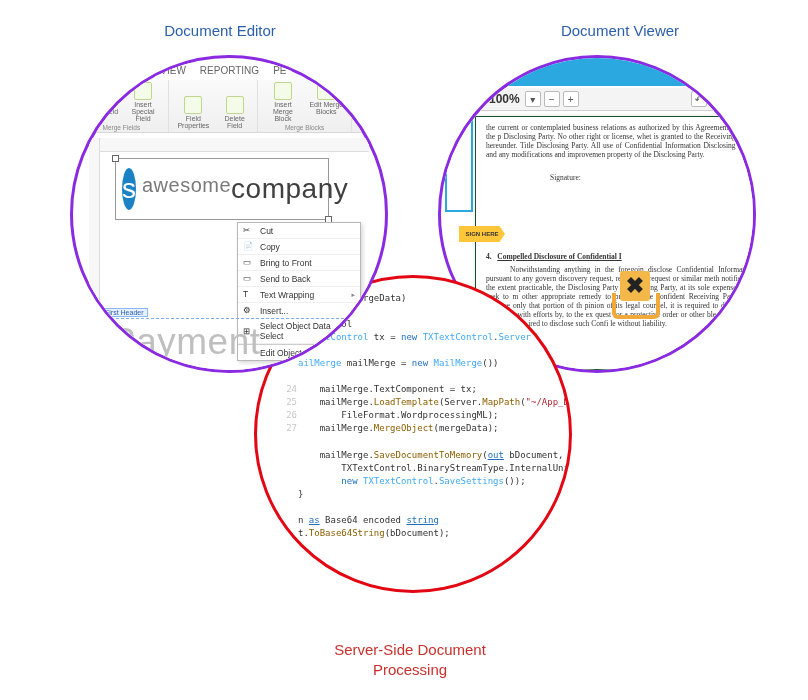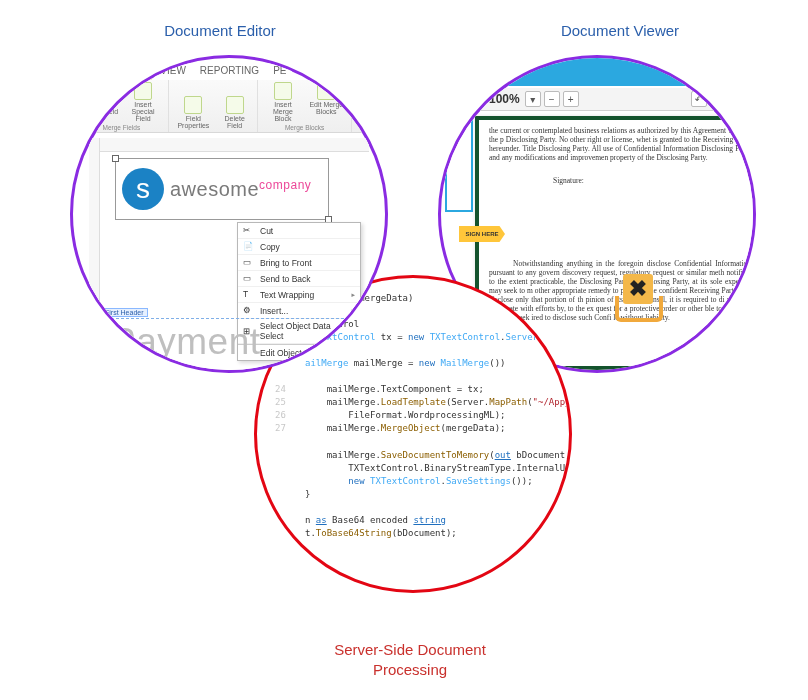--- a/index.html
+++ b/index.html
@@ -42,50 +42,50 @@
 .ruler{position:absolute;top:0;left:10px;right:0;height:13px;background:#F7F7F7;border-bottom:1px solid #DDD;}
 .ruler-v{position:absolute;top:0;left:0;width:10px;bottom:0;background:#F7F7F7;border-right:1px solid #DDD;}
 .hdr-tag{position:absolute;top:170px;left:12px;font-size:7px;background:#E6F0FF;border:1px solid #8AB8FF;color:#2B5FAB;padding:0 3px;}
 .logo-box{position:absolute;top:20px;left:26px;width:200px;height:56px;border:1px solid #999;display:flex;align-items:center;gap:6px;padding:2px 6px;}
 .logo-box::before,.logo-box::after{content:"";position:absolute;width:5px;height:5px;border:1px solid #666;background:#fff;}
 .logo-box::before{left:-4px;top:-4px;}
 .logo-box::after{right:-4px;bottom:-4px;}
 .logo-disc{width:42px;height:42px;border-radius:50%;background:#1B82C5;color:#fff;display:flex;align-items:center;justify-content:center;font-size:28px;font-weight:400;}
 .logo-text{display:flex;flex-direction:row;line-height:0.95;letter-spacing:0.5px;}
 .logo-text .l1{font-size:20px;color:#7A7A7A;}
-.logo-text .l2{font-size:12px;color:#ec4899;}
+.logo-text .l2{font-size:28px;color:#404040;}
 .invoice-title{position:absolute;top:183px;left:22px;font-size:37px;color:#BFBFBF;letter-spacing:0.5px;}
 .dash-line{position:absolute;top:180px;left:12px;right:0;border-top:1px dashed #7FAFE8;}
 .body-arrow{position:absolute;top:230px;left:22px;width:36px;height:40px;background:#7EB2E6;clip-path:polygon(0 0,70% 0,100% 50%,70% 100%,0 100%,20% 50%);}
 .addr{position:absolute;top:230px;left:76px;font-size:9px;color:#9A9A9A;line-height:1.35;}
 
 .ctx{position:absolute;top:84px;left:148px;width:122px;background:#fff;border:1px solid #B8B8B8;box-shadow:2px 2px 4px rgba(0,0,0,.15);font-size:8.5px;color:#333;}
 .ctx-item{display:flex;align-items:center;gap:6px;padding:2px 5px;border-bottom:1px solid #F0F0F0;}
 .ctx-item:last-child{border-bottom:none;border-top:1px solid #CCC;}
 .ctx-ico{width:11px;height:11px;display:inline-block;}
 .ctx-sub{margin-left:auto;font-size:7px;color:#888;}
 
 
 .vw-canvas{position:absolute;inset:0;font-size:7.5px;color:#333;}
 .vw-bar{position:absolute;top:0;left:0;right:0;height:28px;background:var(--viewer-chrome);}
 .vw-toolbar{position:absolute;top:30px;left:0;right:0;height:22px;background:#F4F4F4;border-bottom:1px solid #D0D0D0;display:flex;align-items:center;gap:3px;padding:0 8px;}
 .vw-tbtn{width:14px;height:14px;border:1px solid #BBB;border-radius:2px;background:#fff;display:flex;align-items:center;justify-content:center;font-size:10px;color:#555;}
 .vw-zoom{font-size:12px;font-weight:bold;padding:0 2px;}
-.vw-page{position:absolute;top:58px;left:34px;right:-12px;bottom:0;background:#fff;border:4px solid #14532d;padding:6px 10px 10px 10px;box-shadow:0 0 4px rgba(0,0,0,.12);}
+.vw-page{position:absolute;top:58px;left:34px;right:-12px;bottom:0;background:#fff;border:1px solid #14532d;padding:6px 10px 10px 10px;box-shadow:0 0 4px rgba(0,0,0,.12);}
 .vw-side-thumb{position:absolute;top:60px;left:4px;width:24px;height:90px;background:#fff;border:2px solid var(--viewer-chrome);}
 .vw-text{font-family:"Times New Roman",serif;text-align:justify;line-height:1.2;}
 .vw-section-head{font-weight:bold;text-decoration:underline;}
 .vw-signhere{position:absolute;top:168px;left:18px;width:46px;height:16px;background:#FFC63A;display:flex;align-items:center;justify-content:center;font-size:6px;font-weight:bold;color:#333;clip-path:polygon(0 0,88% 0,100% 50%,88% 100%,0 100%);}
 .vw-sigbox{position:absolute;top:150px;left:130px;width:60px;height:56px;}
 .vw-tray{position:absolute;left:6px;right:6px;bottom:4px;height:22px;border:4px solid #F1A93C;border-top:none;border-radius:0 0 6px 6px;}
 .vw-xmark{position:absolute;left:14px;top:4px;width:30px;height:30px;background:#F4B84A;display:flex;align-items:center;justify-content:center;font-size:22px;font-weight:900;color:#222;border-radius:3px;}
 
 
 .code-canvas{position:absolute;inset:0;font-family:Consolas,Menlo,monospace;font-size:9px;color:#333;line-height:1.45;white-space:pre;}
-.gut{color:#C8C8C8;display:inline-block;width:22px;text-align:left;margin-right:8px;}
+.gut{color:#C8C8C8;display:inline-block;width:22px;text-align:right;margin-right:1px;}
 .kw{color:var(--code-blue);text-decoration:underline;}
 .typ{color:var(--code-light-blue);}
 .mth{color:#8B5E00;}
 .str{color:var(--code-red);}
 .newkw{color:var(--code-blue);text-align:right;}
 .code-block{position:absolute;top:14px;left:18px;right:6px;}
 .brace{color:#333;}
 .cl{display:block;}
 </style>
 </head>
@@ -115,20 +115,23 @@
       <div class="vw-side-thumb"></div>
       <div class="vw-page">
         <div class="vw-text">the current or contemplated business relations as authorized by this Agreement without the p Disclosing Party.  No other right or license, whet is granted to the Receiving Party hereunder.  Title Disclosing Party.  All use of Confidential Information Disclosing Party and any modifications and improvemen property of the Disclosing Party.</div>
         <div style="height:14px"></div>
         <div class="vw-text" style="margin-left:64px">Signature:</div>
         <div class="vw-sigbox">
           <div class="vw-xmark">✖</div>
           <div class="vw-tray"></div>
         </div>
         <div style="height:70px"></div>
+        <div class="vw-text">
+          <b>4.</b>&nbsp;&nbsp;&nbsp;<span class="vw-section-head">Compelled Disclosure of Confidential I</span>
+        </div>
         <div style="height:4px"></div>
         <div class="vw-text" style="text-indent:24px">Notwithstanding anything in the foregoin disclose Confidential Information pursuant to any govern discovery request, regulatory request or similar meth notifies, to the extent practicable, the Disclosing Party i Disclosing Party, at its sole expense, may seek to m other appropriate remedy to preserve the confident Receiving Party will disclose only that portion of th pinion of its legal counsel, it is required to di nd shall cooperate with efforts by, to the ex quest for a protective order or other ble to obtain or does not seek ired to disclose such Confi le without liability.</div>
       </div>
       <div class="vw-signhere">SIGN HERE</div>
     </div>
   </div>
 
   <div class="circle server">
     <div class="code-canvas">
       <div class="code-block" id="code-lines"><span class="cl"><span class="gut"></span><span class="typ">MergeData</span> mergeData)</span><span class="cl"><span class="gut"></span></span><span class="cl"><span class="gut"></span>extControl</span><span class="cl"><span class="gut"></span><span class="typ">erTextControl</span> tx = <span class="newkw">new</span> <span class="typ">TXTextControl</span>.<span class="typ">Server</span></span><span class="cl"><span class="gut"></span></span><span class="cl"><span class="gut"></span><span class="typ">ailMerge</span> mailMerge = <span class="newkw">new</span> <span class="typ">MailMerge</span>())</span><span class="cl"><span class="gut"></span></span><span class="cl"><span class="gut">24</span>    mailMerge.TextComponent = tx;</span><span class="cl"><span class="gut">25</span>    mailMerge.<span class="mth">LoadTemplate</span>(Server.<span class="mth">MapPath</span>(<span class="str">"~/App_Data/Documents/repor</span></span><span class="cl"><span class="gut">26</span>        FileFormat.WordprocessingML);</span><span class="cl"><span class="gut">27</span>    mailMerge.<span class="mth">MergeObject</span>(mergeData);</span><span class="cl"><span class="gut"></span></span><span class="cl"><span class="gut"></span>    mailMerge.<span class="mth">SaveDocumentToMemory</span>(<span class="kw">out</span> bDocument,</span><span class="cl"><span class="gut"></span>        TXTextControl.BinaryStreamType.InternalUnicodeFormat,</span><span class="cl"><span class="gut"></span>        <span class="newkw">new</span> <span class="typ">TXTextControl</span>.<span class="typ">SaveSettings</span>());</span><span class="cl"><span class="gut"></span><span class="brace">}</span></span><span class="cl"><span class="gut"></span></span><span class="cl"><span class="gut"></span>n <span class="kw">as</span> Base64 encoded <span class="kw">string</span></span><span class="cl"><span class="gut"></span>t.<span class="mth">ToBase64String</span>(bDocument);</span></div>

